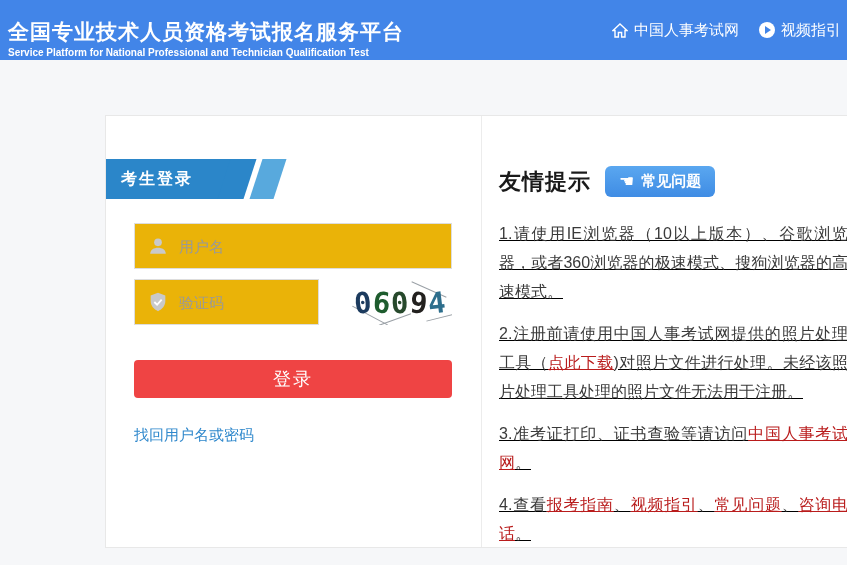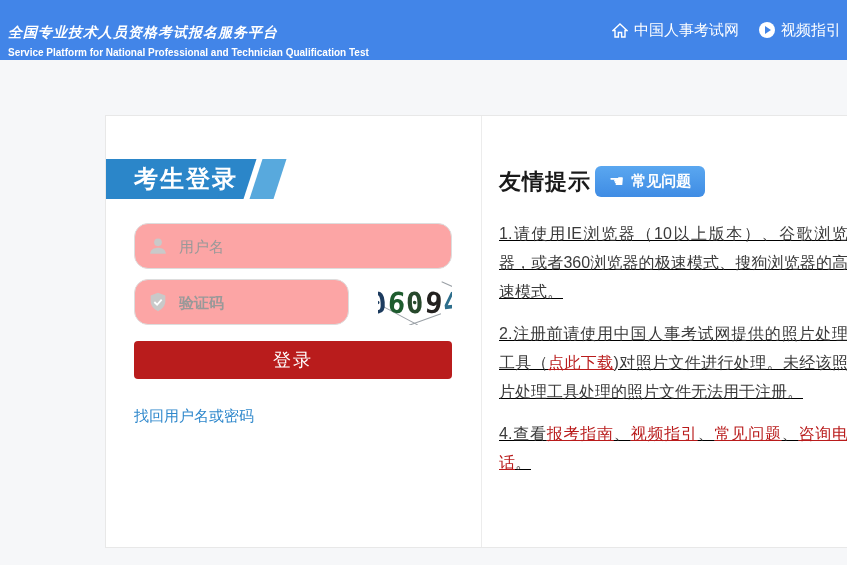--- a/index.html
+++ b/index.html
@@ -3,71 +3,71 @@
 <meta charset="utf-8">
 <style>
   html,body{margin:0;padding:0;}
   body{font-family:"Liberation Sans","DejaVu Sans",sans-serif;}
   #screen{position:relative;width:847px;height:565px;background:#f6f7f9;overflow:hidden;}
 
   
   .header{position:absolute;left:0;top:0;width:847px;height:60px;background:#4285e8;
           display:flex;justify-content:space-between;align-items:center;box-sizing:border-box;padding:0 6px 0 8px;}
   .brand{color:#fff;}
-  .brand-title{font-size:14px;font-weight:bold;letter-spacing:1px;line-height:26px;margin-top:19px;font-style:italic;}
+  .brand-title{font-size:21px;font-weight:bold;letter-spacing:1px;line-height:26px;margin-top:19px;}
   .brand-sub{font-size:10px;font-weight:bold;line-height:15px;}
   .header-nav{display:flex;align-items:center;gap:20px;color:#fff;font-size:15px;white-space:nowrap;}
   .nav-item{display:flex;align-items:center;gap:6px;cursor:pointer;}
   .icon-home svg{display:block;}
   .icon-play{width:16px;height:16px;border-radius:50%;background:#fff;position:relative;display:inline-block;}
   .icon-play::after{content:"";position:absolute;left:6px;top:4px;border-left:6px solid #4285e8;
                     border-top:4px solid transparent;border-bottom:4px solid transparent;}
 
   
   .card{position:absolute;left:105px;top:115px;width:1000px;height:433px;background:#fff;
         border:1px solid #e8e8e8;box-sizing:border-box;display:flex;}
   .left-panel{width:375px;flex-shrink:0;position:relative;}
   .v-divider{width:1px;background:#ececec;}
   .right-panel{width:366px;box-sizing:border-box;padding:50px 0 0 17px;}
 
   
   .banner{position:absolute;left:0;top:43px;height:40px;}
   .banner-main{position:absolute;left:0;top:0;width:130px;height:40px;background:#2b86c9;}
   .banner-edge{position:absolute;left:118px;top:0;width:26px;height:40px;background:#2b86c9;transform:skewX(-18deg);}
   .banner-light{position:absolute;left:150px;top:0;width:24px;height:40px;background:#58a9dd;transform:skewX(-18deg);}
-  .banner-text{position:absolute;left:28px;top:0;height:40px;line-height:40px;color:#fff;
-               font-size:24px;font-weight:bold;letter-spacing:2px;white-space:nowrap;z-index:2;}
+  .banner-text{position:absolute;left:15px;top:0;height:40px;line-height:40px;color:#fff;
+               font-size:16px;font-weight:bold;letter-spacing:2px;white-space:nowrap;z-index:2;}
 
   
   .login-form{position:absolute;left:28px;top:107px;width:318px;}
   .field{position:relative;margin-bottom:10px;}
-  .field input{width:318px;height:46px;box-sizing:border-box;border:1px solid #ddd;border-radius:14px;
-               padding:0 10px 0 44px;font-size:15px;color:#333;outline:none;background:#fca5a5;
+  .field input{width:318px;height:46px;box-sizing:border-box;border:1px solid #ddd;border-radius:0;
+               padding:0 10px 0 44px;font-size:15px;color:#333;outline:none;background:#eab308;
                font-family:"Liberation Sans",sans-serif;}
   .field input::placeholder{color:#999;}
   .field .f-icon{position:absolute;left:13px;top:12px;width:22px;height:22px;}
   .captcha-row{display:flex;align-items:flex-start;}
   .captcha-row .field{margin-bottom:0;}
-  .captcha-row .field input{width:215px;font-weight:bold;}
+  .captcha-row .field input{width:185px;}
   .captcha-img{margin-left:29px;margin-top:2px;width:108px;height:44px;position:relative;
                display:flex;align-items:center;justify-content:center;gap:1px;cursor:pointer;
                font-family:"DejaVu Sans Mono",monospace;font-weight:bold;font-size:29px;overflow:hidden;}
   .captcha-img span{display:inline-block;}
   .noise{position:absolute;background:#9aa0a6;height:1px;}
   .n1{width:40px;left:2px;top:34px;transform:rotate(28deg);}
   .n2{width:34px;left:30px;top:38px;transform:rotate(-20deg);}
   .n3{width:38px;left:62px;top:8px;transform:rotate(24deg);}
   .n4{width:30px;left:78px;top:36px;transform:rotate(-14deg);}
-  .login-btn{margin-top:16px;width:318px;height:38px;background:#b91c1c;color:#fff;border:none;
+  .login-btn{margin-top:35px;width:318px;height:38px;background:#ef4444;color:#fff;border:none;
              border-radius:4px;font-size:18px;cursor:pointer;font-family:"Liberation Sans",sans-serif;letter-spacing:2px;}
   .recover{margin-top:28px;text-align:left;}
   .recover a{color:#2f88cc;font-size:15px;text-decoration:none;cursor:pointer;}
 
   
-  .tips-head{display:flex;align-items:center;gap:4px;}
+  .tips-head{display:flex;align-items:center;gap:14px;}
   .tips-title{font-size:22px;font-weight:bold;color:#1a1a1a;letter-spacing:1px;}
   .faq-btn{display:flex;align-items:center;gap:7px;height:31px;padding:0 14px;border:none;border-radius:6px;
            background:linear-gradient(#5aa7f0,#3f8ce4);color:#fff;font-size:15px;font-weight:bold;
            cursor:pointer;font-family:"Liberation Sans","DejaVu Sans",sans-serif;}
   .hand-glyph{font-size:17px;line-height:1;font-family:"DejaVu Sans",sans-serif;}
   .tips-body{margin-top:22px;width:349px;text-decoration:underline;}
   .tip-para{margin:0 0 13px 0;font-size:16px;line-height:29px;color:#3a3a3a;text-align:justify;}
   .orange-link{color:#b91c1c;text-decoration:underline;cursor:pointer;}
 </style>
 </head>
@@ -155,18 +155,19 @@
       <div class="tips-head">
         <span class="tips-title">友情提示</span>
         <button class="faq-btn">
           <span class="hand-glyph">☚</span>
           <span>常见问题</span>
         </button>
       </div>
       <div class="tips-body" id="tips-paragraphs">
           <p class="tip-para">1.请使用IE浏览器（10以上版本）、谷歌浏览器，或者360浏览器的极速模式、搜狗浏览器的高速模式。</p>
           <p class="tip-para">2.注册前请使用中国人事考试网提供的照片处理工具（<a class="orange-link">点此下载</a>)对照片文件进行处理。未经该照片处理工具处理的照片文件无法用于注册。</p>
+          <p class="tip-para">3.准考证打印、证书查验等请访问<a class="orange-link">中国人事考试网</a>。</p>
           <p class="tip-para">4.查看<a class="orange-link">报考指南</a>、<a class="orange-link">视频指引</a>、<a class="orange-link">常见问题</a>、<a class="orange-link">咨询电话</a>。</p>
         </div>
     </div>
 
   </div>
 </div>
 
 </body></html>

